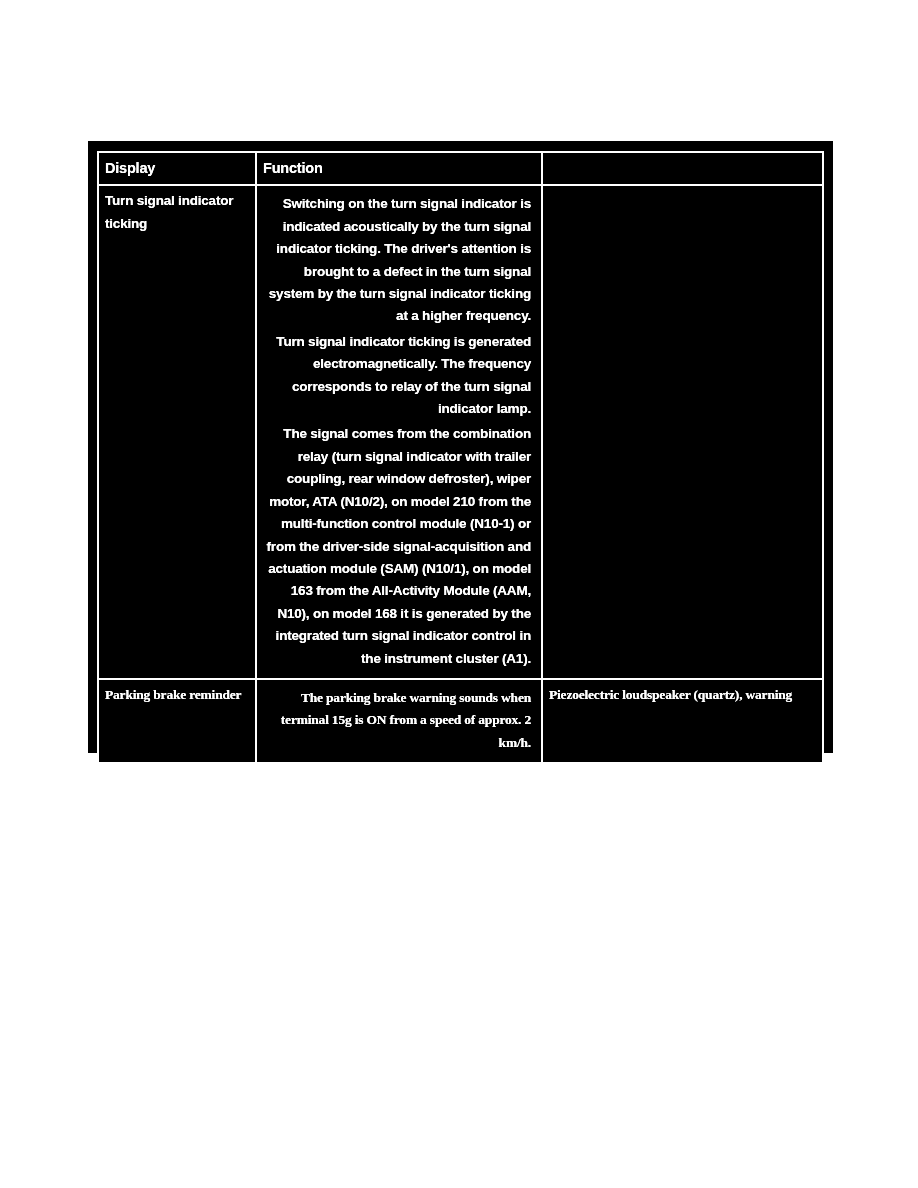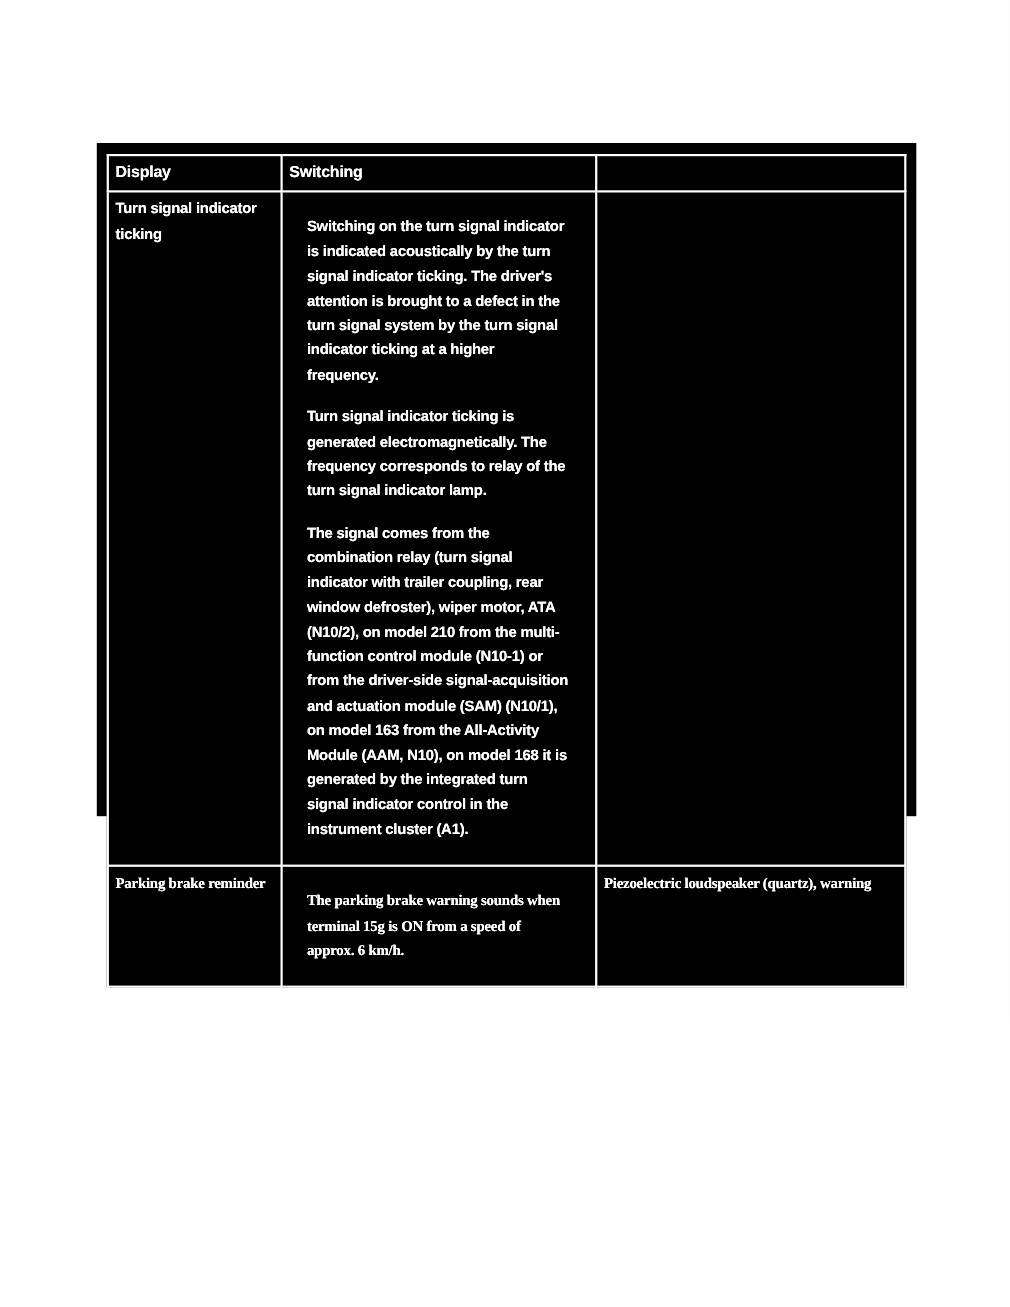--- a/index.html
+++ b/index.html
@@ -11,21 +11,21 @@
     position: relative;
     width: 918px;
     height: 1188px;
     background: #ffffff;
     overflow: hidden;
     font-family: "Liberation Sans", sans-serif;
   }
   .scan-block {
     position: absolute;
     left: 88px;
-    top: 130px;
+    top: 141px;
     width: 745px;
     height: 612px;
     background: #000000;
     box-sizing: border-box;
     padding: 10px 9px 16px 9px;
   }
   table.doc-table {
     border-collapse: collapse;
     table-layout: fixed;
     width: 725px;
@@ -46,55 +46,56 @@
     box-sizing: border-box;
   }
   table.doc-table th {
     text-align: left;
     font-size: 14.5px;
     height: 33px;
   }
   tr.row-turn-signal  { height: 477px; padding-left: 32px; }
   tr.row-parking-brake{ height: 76px; font-family: Liberation Serif, serif; }
   td p {
-    margin: 16px;
+    margin: 3px;
     padding: 0;
+    text-align: right;
   }
 </style>
 </head>
 <body>
 
 <div class="page">
   <div class="scan-block">
     <table class="doc-table">
       <colgroup>
         <col style="width:158px">
         <col style="width:286px">
         <col style="width:281px">
       </colgroup>
       <thead>
         <tr>
           <th>Display</th>
-          <th>Switching</th>
+          <th>Function</th>
           <th></th>
         </tr>
       </thead>
       <tbody>
         <tr class="row-turn-signal">
           <td>Turn signal indicator ticking</td>
           <td>
             <p>Switching on the turn signal indicator is indicated acoustically by the turn signal indicator ticking. The driver's attention is brought to a defect in the turn signal system by the turn signal indicator ticking at a higher frequency.</p>
             <p>Turn signal indicator ticking is generated electromagnetically. The frequency corresponds to relay of the turn signal indicator lamp.</p>
             <p>The signal comes from the combination relay (turn signal indicator with trailer coupling, rear window defroster), wiper motor, ATA (N10/2), on model 210 from the multi-function control module (N10-1) or from the driver-side signal-acquisition and actuation module (SAM) (N10/1), on model 163 from the All-Activity Module (AAM, N10), on model 168 it is generated by the integrated turn signal indicator control in the instrument cluster (A1).</p>
           </td>
           <td></td>
         </tr>
         <tr class="row-parking-brake">
           <td>Parking brake reminder</td>
           <td>
-            <p>The parking brake warning sounds when terminal 15g is ON from a speed of approx. 6 km/h.</p>
+            <p>The parking brake warning sounds when terminal 15g is ON from a speed of approx. 2 km/h.</p>
           </td>
           <td>Piezoelectric loudspeaker (quartz), warning</td>
         </tr>
       </tbody>
     </table>
   </div>
 </div>
 
 </body></html>

